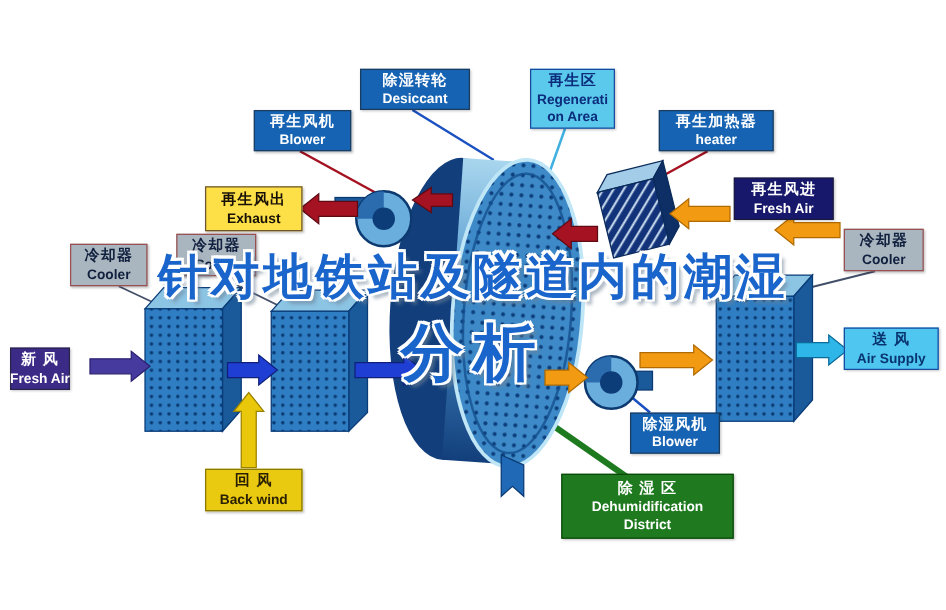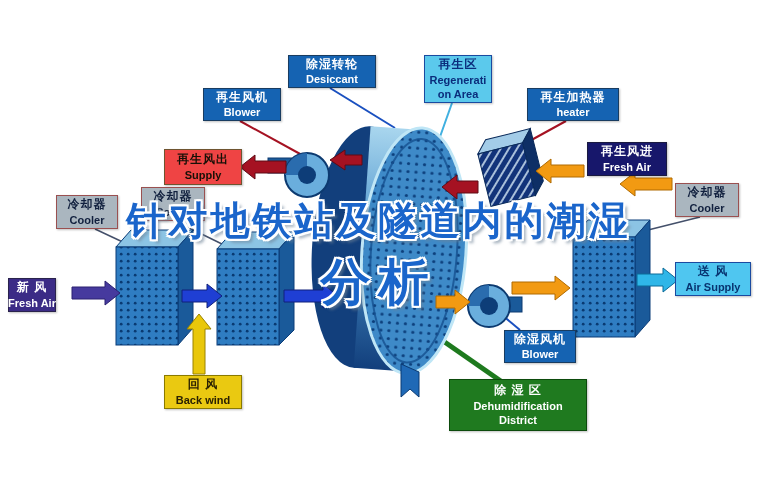--- a/index.html
+++ b/index.html
@@ -9,21 +9,21 @@
   .lbl{position:absolute;z-index:2;display:flex;flex-direction:column;align-items:center;
        justify-content:center;text-align:center;font-weight:bold;font-size:11px;line-height:1.3;
        padding:14px 3px;box-sizing:border-box;border:1px solid rgba(30,30,30,.55);
        box-shadow:1px 1px 2px rgba(0,0,0,.25);}
   .lbl span{display:block;white-space:nowrap;}
   .lbl .zh{font-size:12px;letter-spacing:1px;}
   #lbl-regen-blower{left:203px;top:88px;width:78px;height:33px;background:#1563b2;color:#fff;text-align:center;}
   #lbl-desiccant{left:288px;top:55px;width:88px;height:33px;background:#1563b2;color:#fff;}
   #lbl-regen-area{left:424px;top:55px;width:68px;height:48px;background:#5bc9ec;color:#0b2d7c;border-color:#1a4aa0;}
   #lbl-regen-heater{left:527px;top:88px;width:92px;height:33px;background:#1563b2;color:#fff;}
-  #lbl-exhaust{left:164px;top:149px;width:78px;height:36px;background:#ef4444;color:#171007;border-color:#6e5430;}
+  #lbl-exhaust{left:164px;top:149px;width:78px;height:36px;background:#fde047;color:#171007;border-color:#6e5430;}
   #lbl-regen-fresh-air{left:587px;top:142px;width:80px;height:34px;background:#17176b;color:#fff;}
   #lbl-cooler-left{left:56px;top:195px;width:62px;height:34px;background:#aab6bf;color:#11203e;border-color:#9a5050;}
   #lbl-cooler-mid{left:141px;top:187px;width:64px;height:34px;background:#aab6bf;color:#11203e;border-color:#9a5050;}
   #lbl-cooler-right{left:675px;top:183px;width:64px;height:34px;background:#aab6bf;color:#11203e;border-color:#9a5050;}
   #lbl-fresh-air{left:8px;top:278px;width:48px;height:34px;background:#3b2b86;color:#fff;}
   #lbl-air-supply{left:675px;top:262px;width:76px;height:34px;background:#4fc6f0;color:#083470;border-color:#1a4aa0;}
   #lbl-back-wind{left:164px;top:375px;width:78px;height:34px;background:#eac911;color:#2a2102;border-color:#8a7a00;}
   #lbl-dehumid-blower{left:504px;top:330px;width:72px;height:33px;background:#1563b2;color:#fff;align-items:center;}
   #lbl-dehumid-district{left:449px;top:379px;width:138px;height:52px;background:#1f7a1f;color:#fff;border-color:#0c4a0c;}
   .title{position:absolute;left:0;right:0;top:194px;z-index:5;text-align:center;font-weight:bold;
@@ -146,21 +146,21 @@
     <span class="zh">再生区</span>
     <span class="en">Regenerati</span>
     <span class="en">on Area</span>
   </div>
   <div class="lbl" id="lbl-regen-heater">
     <span class="zh">再生加热器</span>
     <span class="en">heater</span>
   </div>
   <div class="lbl" id="lbl-exhaust">
     <span class="zh">再生风出</span>
-    <span class="en">Supply</span>
+    <span class="en">Exhaust</span>
   </div>
   <div class="lbl" id="lbl-regen-fresh-air">
     <span class="zh">再生风进</span>
     <span class="en">Fresh Air</span>
   </div>
   <div class="lbl" id="lbl-cooler-left">
     <span class="zh">冷却器</span>
     <span class="en">Cooler</span>
   </div>
   <div class="lbl" id="lbl-cooler-mid">

